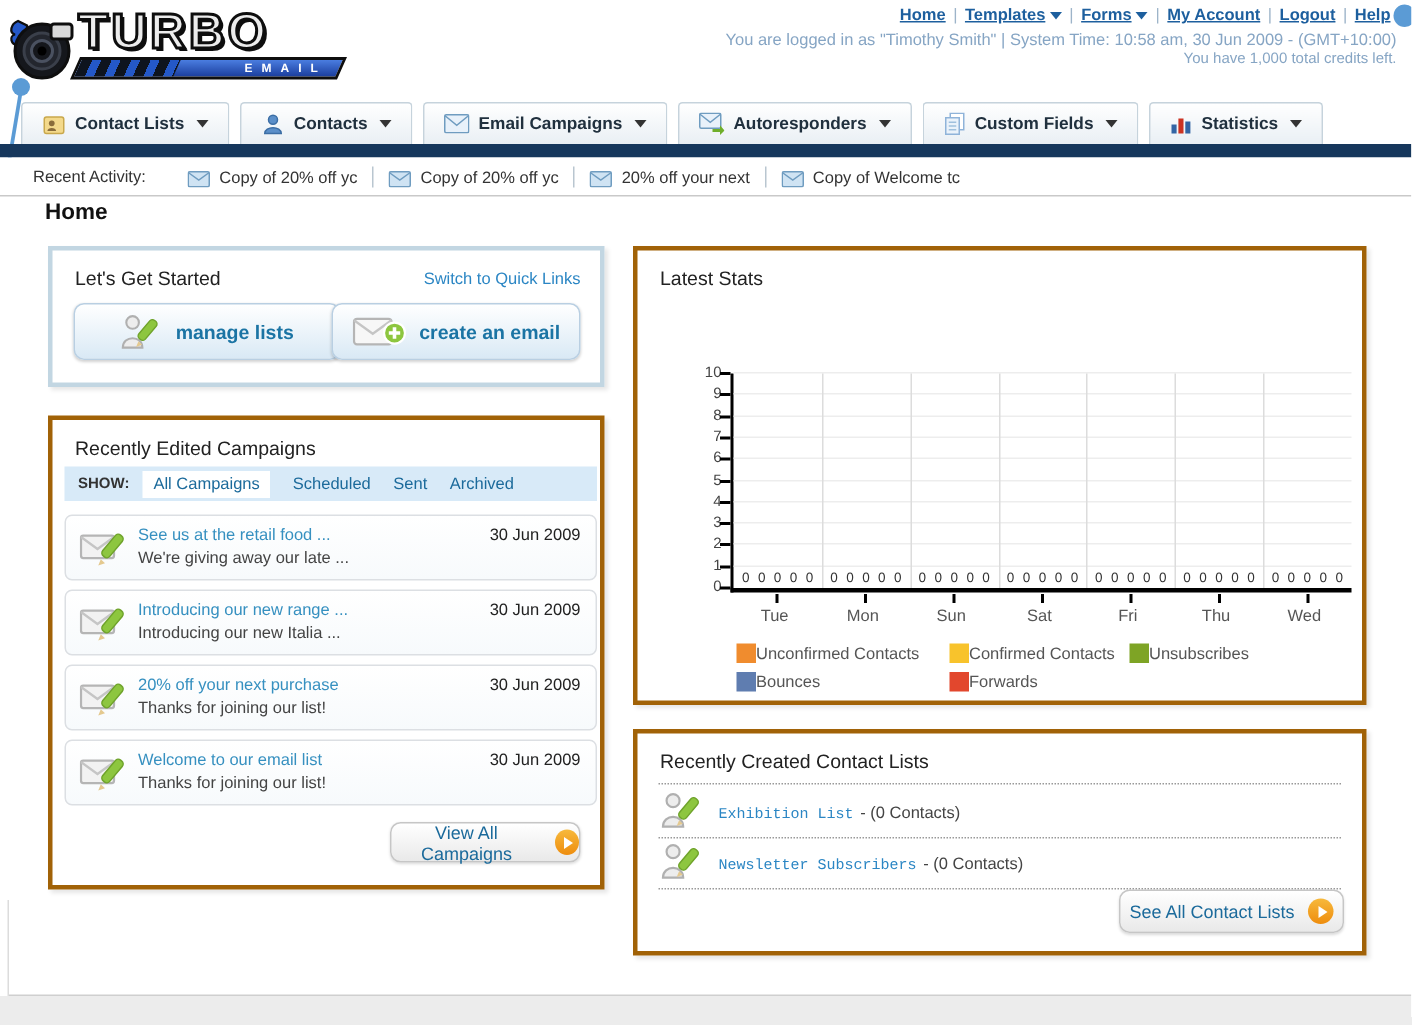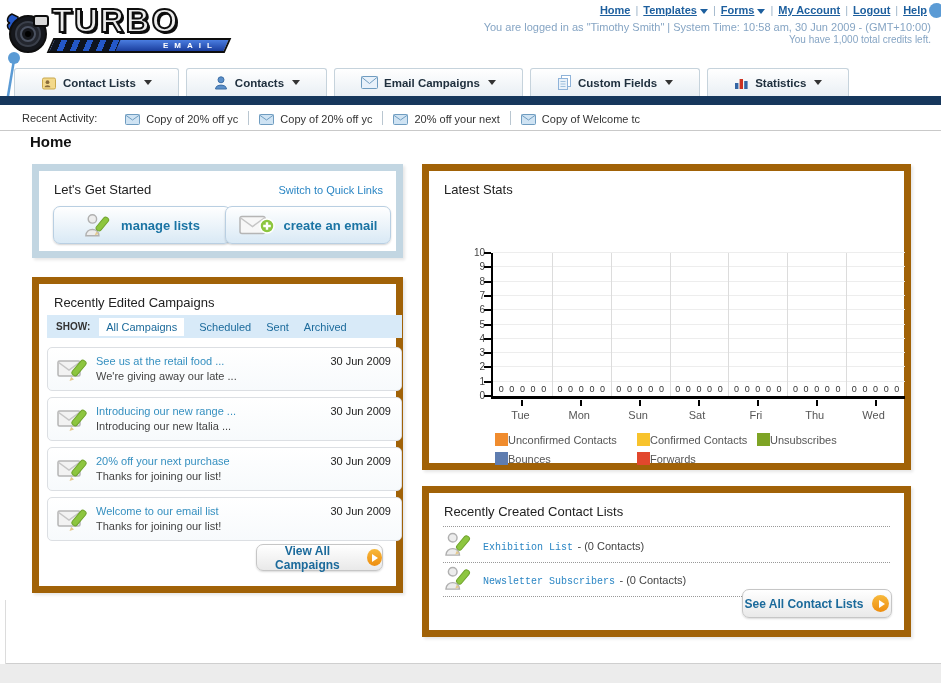--- a/index.html
+++ b/index.html
@@ -19,54 +19,54 @@
   .top-links a { color:#1d5f9e; text-decoration:underline; font-weight:bold; cursor:pointer; }
   .top-links .sep { color:#9db4c9; margin:0 5px; }
   .caret-sm { display:inline-block; width:0; height:0; border-left:4px solid transparent; border-right:4px solid transparent; border-top:5px solid #1d5f9e; margin-left:3px; vertical-align:middle; }
   .login-line  { position:absolute; right:10px; top:21px; font-size:11px; color:#86a5c4; }
   .credits-line{ position:absolute; right:10px; top:34px; font-size:10px; color:#86a5c4; }
   .help-bubble { position:absolute; left:929px; top:3px; width:15px; height:15px; border-radius:50%; background:#5b9bd5; }
   .pin-decoration { position:absolute; left:0; top:48px; }
 
   
   .tabs { position:absolute; left:14px; top:68px; display:flex; gap:7px; }
-  .tab { height:28px; display:flex; align-items:center; gap:6px; padding:0 26px; border:1px solid #c6d3dc; border-bottom:none; border-radius:3px 3px 0 0; background:linear-gradient(#ffffff,#e9eff4); font-size:11.5px; font-weight:bold; color:#20303e; cursor:pointer; white-space:nowrap; }
+  .tab { height:28px; display:flex; align-items:center; gap:6px; padding:0 13px; border:1px solid #c6d3dc; border-bottom:none; border-radius:3px 3px 0 0; background:linear-gradient(#ffffff,#e9eff4); font-size:11.5px; font-weight:bold; color:#20303e; cursor:pointer; white-space:nowrap; }
   .tab .caret { width:0; height:0; border-left:4px solid transparent; border-right:4px solid transparent; border-top:5px solid #333; margin-left:2px; }
   .navybar { position:absolute; left:0; top:96px; width:100%; height:9px; background:#16375c; }
 
   
   .activity-bar { position:absolute; left:0; top:105px; width:100%; height:26px; display:flex; align-items:center; border-bottom:1px solid #c9c9c9; background:#fff; }
   .activity-label { font-size:11px; color:#333; margin-left:22px; margin-right:18px; }
   .activity-item { display:flex; align-items:flex-end; gap:6px; font-size:11px; color:#333; padding:0 10px; border-right:1px solid #b9c6d0; cursor:pointer; height:14px; }
   .activity-item:last-child { border-right:none; }
 
   
   .page-title { position:absolute; left:30px; top:133px; font-size:15px; font-weight:bold; color:#111; }
 
-  .panel { position:absolute; background:#fff; border:7px solid #a16207; box-shadow:2px 2px 3px rgba(0,0,0,0.10); }
+  .panel { position:absolute; background:#fff; border:3px solid #a16207; box-shadow:2px 2px 3px rgba(0,0,0,0.10); }
   .panel-title { position:absolute; left:15px; top:11px; font-size:13px; color:#222; }
 
   .panel-get-started { left:32px; top:164px; width:371px; height:94px; border-color:#c2d6e2; }
   .switch-link { position:absolute; right:13px; top:13px; font-size:11px; color:#2b86c4; cursor:pointer; }
   .gs-btn { position:absolute; top:35px; height:38px; display:flex; align-items:center; justify-content:center; gap:9px; border:1px solid #b9cfe2; border-radius:7px; background:linear-gradient(#ffffff,#d9e9f5); box-shadow:0 1px 2px rgba(0,0,0,0.18); font-family:"Liberation Sans",sans-serif; font-size:13px; font-weight:bold; color:#1b74a4; cursor:pointer; }
   .gs-btn-1 { left:14px; width:178px; }
   .gs-btn-2 { left:186px; width:166px; }
 
   .panel-campaigns { left:32px; top:277px; width:371px; height:316px; }
   .filter-bar { position:absolute; left:8px; top:31px; width:355px; height:23px; background:#d8eaf8; display:flex; align-items:center; gap:15px; padding-left:9px; }
   .show-label { font-size:10px; font-weight:bold; color:#333; }
   .filter { font-size:11px; color:#1b6a9b; cursor:pointer; }
   .filter.active { background:#fff; padding:3px 7px; margin-left:-6px; color:#1b6a9b; }
   .campaign-card { position:absolute; left:8px; width:355px; height:44px; border:1px solid #dcdfe3; border-radius:5px; background:linear-gradient(#ffffff,#f7fafc); cursor:pointer; }
   .campaign-card .c-icon { position:absolute; left:9px; top:8px; }
   .c-title { position:absolute; left:48px; top:7px; font-size:11px; color:#3690c0; cursor:pointer; }
   .c-sub   { position:absolute; left:48px; top:22px; font-size:11px; color:#444; }
   .c-date  { position:absolute; right:10px; top:7px; font-size:11px; color:#222; }
 
-  .action-btn { position:absolute; display:flex; align-items:center; justify-content:center; gap:9px; border:1px solid #c6c6c6; border-radius:7px; background:linear-gradient(#ffffff,#e9e9e9); box-shadow:0 1px 2px rgba(0,0,0,0.15); font-family:"Liberation Sans",sans-serif; font-size:12px; font-weight:bold; color:#1b6a9b; cursor:pointer; }
+  .action-btn { position:absolute; display:flex; align-items:center; justify-content:center; gap:9px; border:1px solid #c6c6c6; border-radius:7px; background:linear-gradient(#ffffff,#e9e9e9); box-shadow:0 1px 2px rgba(0,0,0,0.15); font-family:"Liberation Sans",sans-serif; font-size:12px; font-weight:normal; color:#1b6a9b; cursor:pointer; }
   .view-all-btn { right:13px; bottom:15px; width:127px; height:27px; }
   .see-all-btn  { right:12px; bottom:12px; width:150px; height:29px; }
   .arrow-circle { width:17px; height:17px; border-radius:50%; background:linear-gradient(#f7b93c,#ee8d0e); display:flex; align-items:center; justify-content:center; }
   .arrow-circle::after { content:""; width:0; height:0; border-top:4px solid transparent; border-bottom:4px solid transparent; border-left:6px solid #fff; margin-left:2px; }
 
   
   .panel-stats { left:422px; top:164px; width:489px; height:306px; }
   .stats-dropdown { position:absolute; left:15px; top:30px; width:460px; height:20px; border:1px solid #86a0b8; background:#fff; font-size:11px; color:#333; line-height:18px; padding-left:6px; cursor:pointer; }
   .dd-arrow { position:absolute; right:5px; top:7px; width:0; height:0; border-left:4px solid transparent; border-right:4px solid transparent; border-top:5px solid #333; }
 
@@ -149,20 +149,29 @@
         </svg>
       <span>Contacts</span>
       <span class="caret"></span>
     </div>
     <div class="tab">
       <svg width="17" height="13" viewBox="0 0 17 13">
           <rect x="0.5" y="0.5" width="16" height="12" rx="1" fill="#e8f1fa" stroke="#6f9cc0"></rect>
           <path d="M0.5 1 L8.5 7.5 L16.5 1" fill="none" stroke="#6f9cc0"></path>
         </svg>
       <span>Email Campaigns</span>
+      <span class="caret"></span>
+    </div>
+    <div class="tab">
+      <svg width="17" height="15" viewBox="0 0 17 15">
+          <rect x="0.5" y="0.5" width="14" height="10" rx="1" fill="#e8f1fa" stroke="#6f9cc0"></rect>
+          <path d="M0.5 1 L7.5 6.5 L14.5 1" fill="none" stroke="#6f9cc0"></path>
+          <path d="M9 11 L14 11 L14 8.5 L17 12 L14 15 L14 13 L9 13 Z" fill="#6fae2a"></path>
+        </svg>
+      <span>Autoresponders</span>
       <span class="caret"></span>
     </div>
     <div class="tab">
       <svg width="15" height="16" viewBox="0 0 15 16">
           <rect x="4.5" y="0.5" width="9" height="11" fill="#ffffff" stroke="#8fb3d9"></rect>
           <rect x="1.5" y="3.5" width="9" height="11" fill="#eaf2fa" stroke="#8fb3d9"></rect>
           <line x1="3.5" y1="6.5" x2="8.5" y2="6.5" stroke="#9fc0dd"></line>
           <line x1="3.5" y1="9" x2="8.5" y2="9" stroke="#9fc0dd"></line>
           <line x1="3.5" y1="11.5" x2="8.5" y2="11.5" stroke="#9fc0dd"></line>
         </svg>

